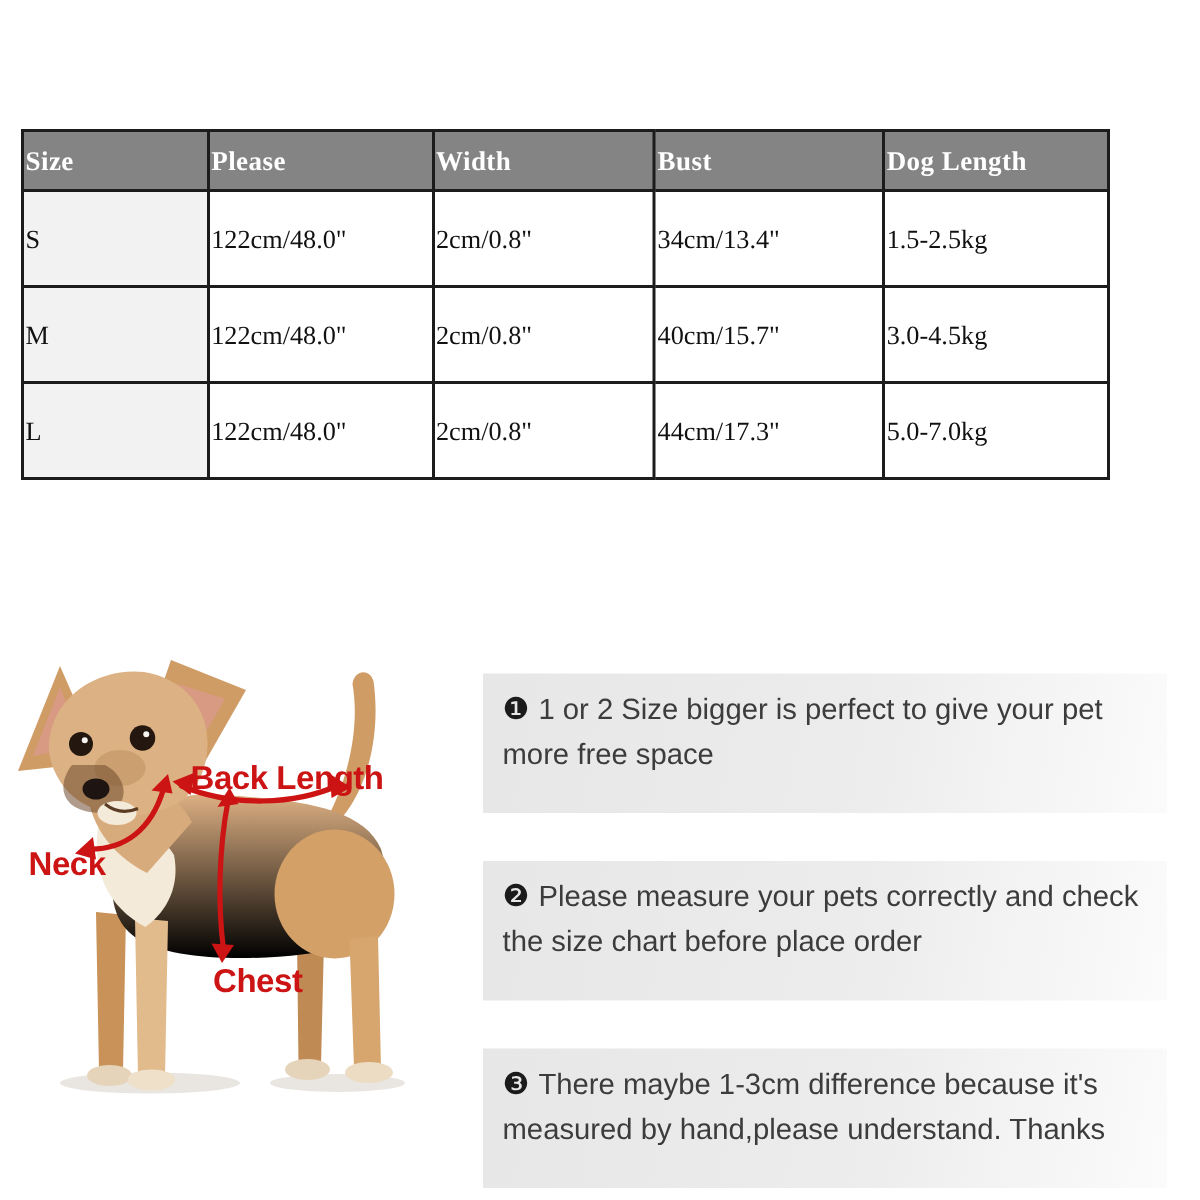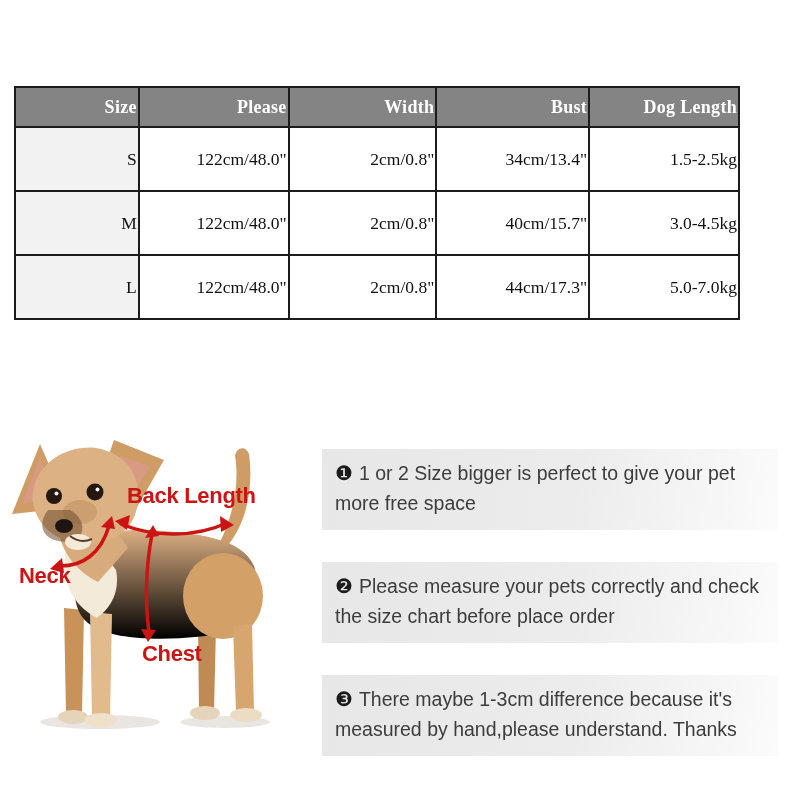--- a/index.html
+++ b/index.html
@@ -9,21 +9,21 @@
   }
   .canvas{position:absolute;left:0;top:0;width:800px;height:800px;}
 
   
   .size-table{
     position:absolute;left:14px;top:86px;width:726px;
     border-collapse:collapse;table-layout:fixed;
     font-family:"Liberation Serif",serif;
   }
   .size-table td,.size-table th{
-    border:2px solid #1c1c1c;text-align:right;vertical-align:middle;
+    border:2px solid #1c1c1c;text-align:left;vertical-align:middle;
   }
   .size-table th{
     background:#848484;color:#ffffff;font-weight:bold;font-size:18px;
     height:36px;letter-spacing:.3px;
   }
   .size-table td{
     background:#ffffff;color:#111111;font-size:17.5px;height:60px;
   }
   .size-table td.size-cell{background:#f2f2f2;}
   .col-size{width:17.1%;}
@@ -32,30 +32,30 @@
   .col-bust{width:21.1%;}
   .col-weight{width:20.7%;}
 
   
   .dog-wrap{position:absolute;left:0;top:430px;width:310px;height:330px;}
   .dog-wrap svg{position:absolute;left:0;top:0;}
   .diagram-label{
     position:absolute;color:#cc1414;font-weight:bold;font-size:22px;
     letter-spacing:-.3px;white-space:nowrap;
   }
-  .lbl-backlength{left:127px;top:53px;}
+  .lbl-backlength{left:127px;top:76px;}
   .lbl-neck{left:19px;top:133px;}
   .lbl-chest{left:142px;top:211px;}
 
   
   .notes{position:absolute;left:322px;top:449px;width:456px;}
   .note{
     background:linear-gradient(100deg,#e7e7e7 0%,#ececec 55%,#fbfbfb 100%);
     color:#3c3c3c;font-size:19.5px;line-height:30px;
-    padding:9px 12px 12px 13px;box-sizing:border-box;width:100%;
+    padding:9px 12px 24px 13px;box-sizing:border-box;width:100%;
   }
   .note + .note{margin-top:32px;}
   .note .bullet{font-size:20px;margin-right:6px;color:#1b1b1b;}
 </style>
 </head>
 <body>
 
 <div class="canvas">
 
   <table class="size-table">

